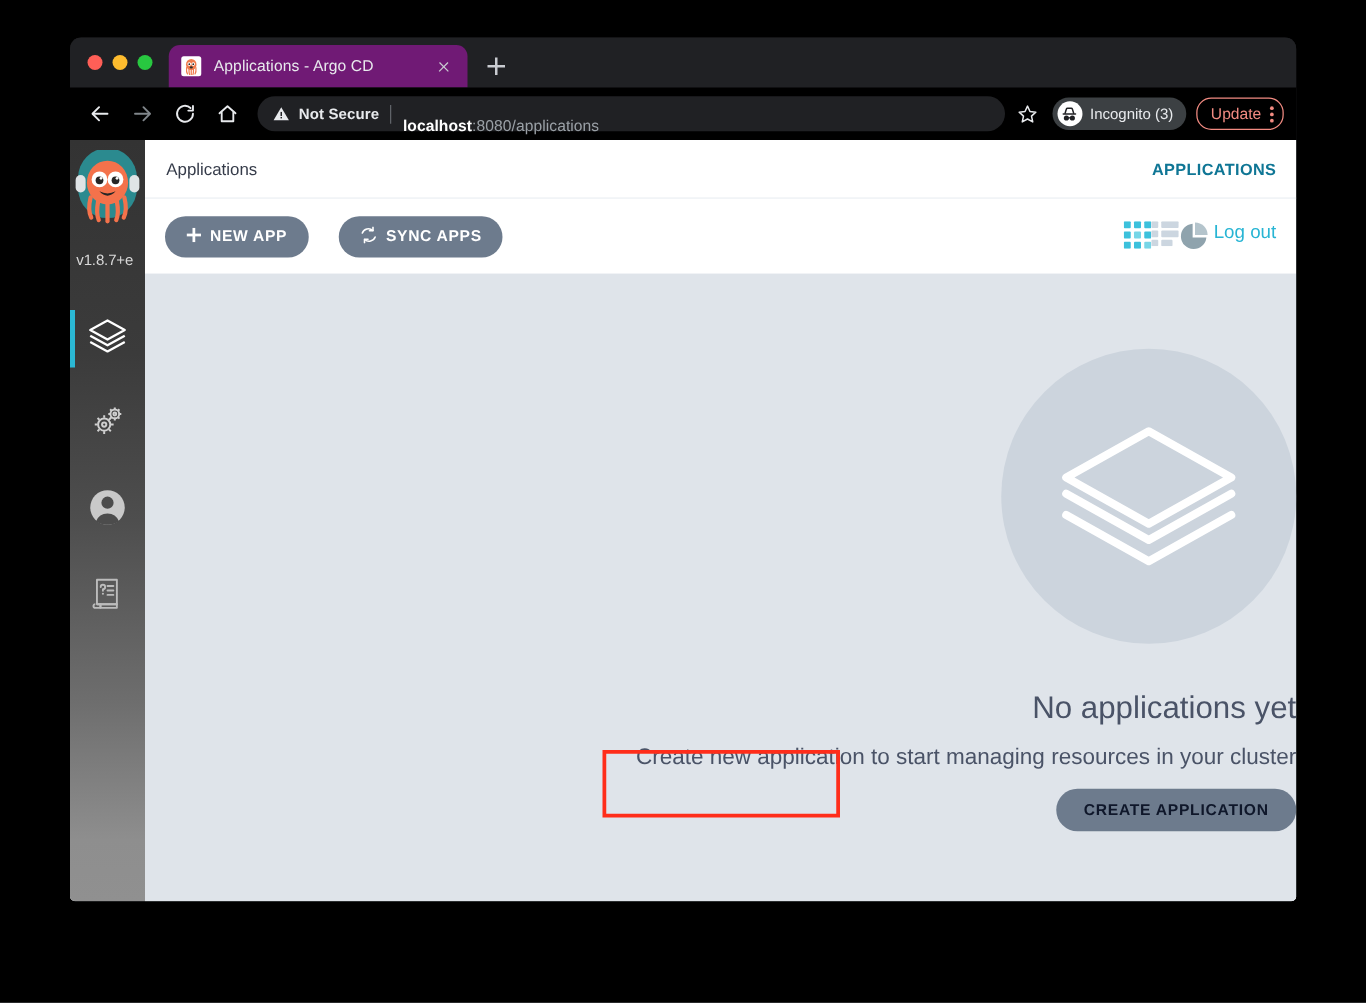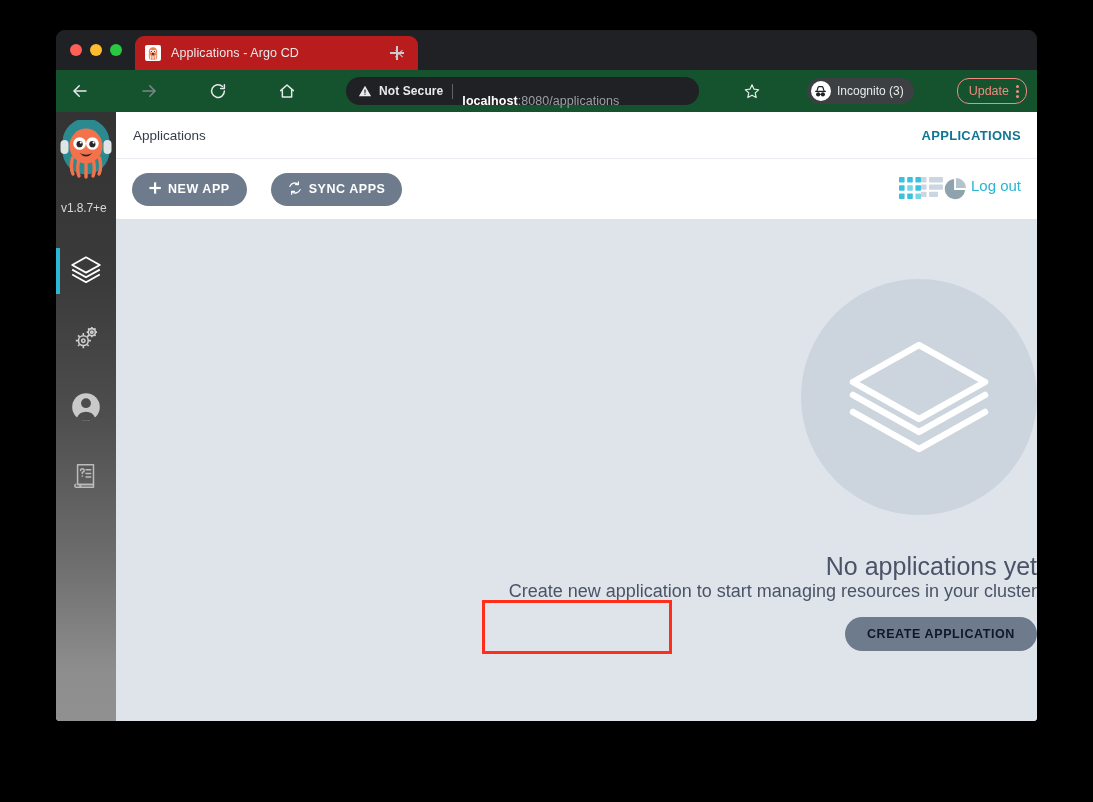--- a/index.html
+++ b/index.html
@@ -48,23 +48,23 @@
   }
   .light { width: 12px; height: 12px; border-radius: 50%; }
   .light.red { background: #ff5f57; }
   .light.yellow { background: #febc2e; }
   .light.green { background: #28c840; }
 
   .tab {
     position: absolute;
     left: 79px;
     top: 6px;
-    width: 283px;
+    width: 239px;
     height: 34px;
-    background: #b91c1c;
+    background: #701a75;
     border-radius: 9px 9px 0 0;
     display: flex;
     align-items: center;
     padding: 0 10px;
     box-sizing: border-box;
   }
   .favicon {
     width: 16px; height: 16px;
     border-radius: 2px;
     background: #ffffff;
@@ -113,26 +113,25 @@
     position: absolute;
     background: #c9ccd1;
   }
   .new-tab::before { left: 4px; top: 10.3px; width: 14px; height: 1.5px; }
   .new-tab::after  { left: 10.3px; top: 4px; width: 1.5px; height: 14px; }
 
   
   .toolbar {
     position: relative;
     height: 42px;
-    background: #14532d;
+    background: #000000;
     display: flex;
     align-items: center;
     padding: 0 10px;
     box-sizing: border-box;
-    gap: 35px;
   }
   .nav-btn {
     width: 28px; height: 28px;
     margin-right: 6px;
     display: flex;
     align-items: center;
     justify-content: center;
     border-radius: 50%;
     cursor: pointer;
     flex: 0 0 28px;
@@ -346,20 +345,21 @@
     align-items: center;
     justify-content: center;
   }
   .empty-title {
     margin-top: 37px;
     font-size: 25px;
     color: #4a5367;
     font-weight: normal;
   }
   .empty-sub {
+    margin-top: 14px;
     font-size: 18px;
     color: #4a5367;
   }
   .create-btn {
     margin-top: 15px;
     height: 34px;
     border-radius: 17px;
     background: #6d7b8d;
     color: #0f172a;
     font-size: 12.5px;

